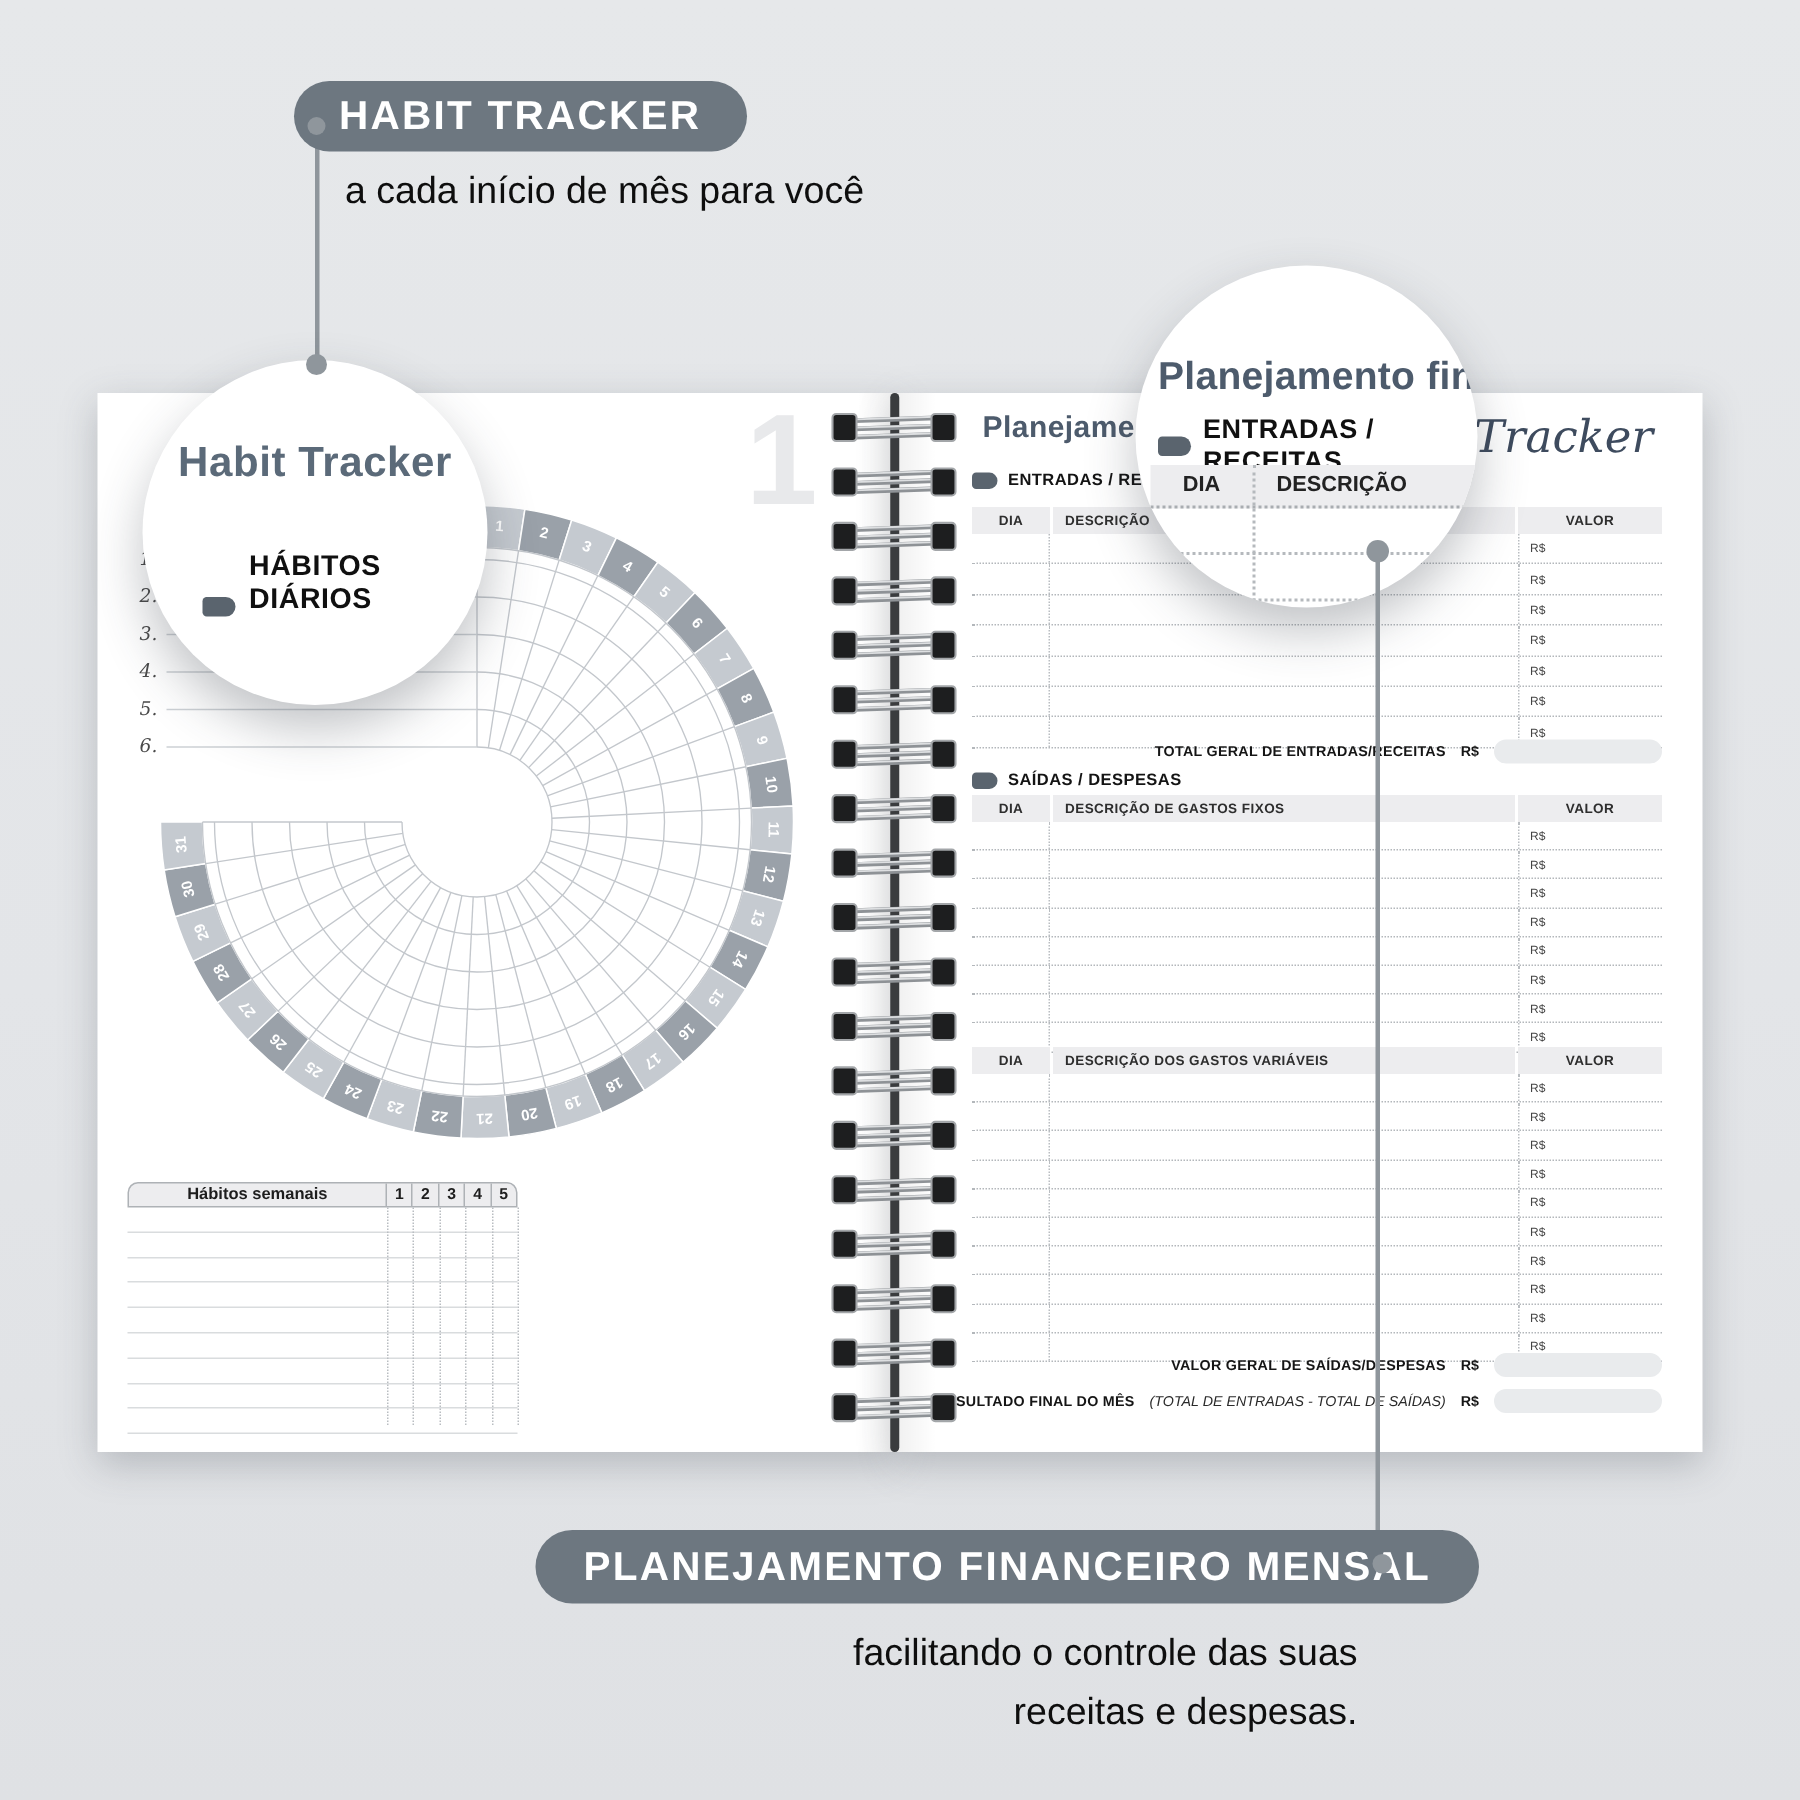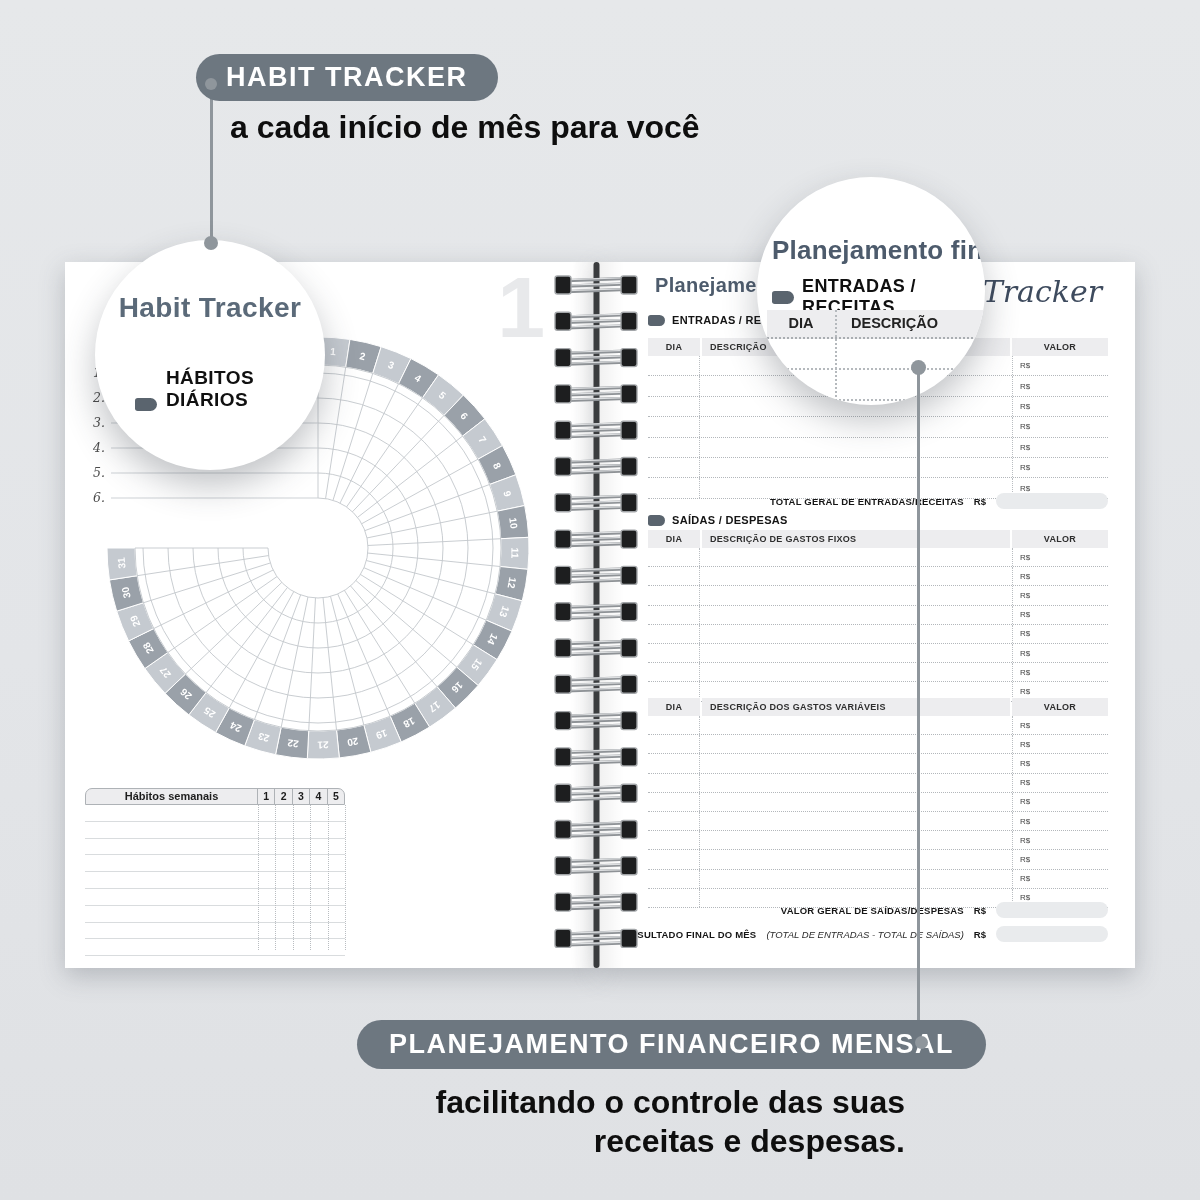--- a/index.html
+++ b/index.html
@@ -63,21 +63,21 @@
   .pill{width:112px;height:16px;background:#e9ebed;border-radius:8px;}
 
   
   #spiral-svg{position:absolute;left:551px;top:258px;}
 
   
   .badge{position:absolute;background:var(--badge-bg,#6d7780);color:#fff;font-weight:bold;
         border-radius:25px;letter-spacing:1.5px;white-space:nowrap;}
   .badge-top{left:196px;top:54px;height:47px;line-height:47px;font-size:27px;padding:0 30px;}
   .badge-bottom{left:357px;top:1020px;height:49px;line-height:49px;font-size:27px;padding:0 32px;}
-  .desc{position:absolute;font-weight:bold;color:#0e0e0e;font-size:32px;line-height:31px;}
+  .desc{position:absolute;font-weight:normal;color:#0e0e0e;font-size:25px;line-height:31px;}
   .desc-top{left:230px;top:112px;text-align:left;}
   .desc-bottom{right:295px;top:1083px;text-align:right;line-height:39px;}
 
   .conn-line{position:absolute;width:3px;background:var(--connector,#8f969c);}
   .conn-dot{position:absolute;border-radius:50%;background:var(--connector,#9aa0a6);}
 
   
   .bubble{position:absolute;background:#fff;border-radius:50%;
         box-shadow:0 16px 34px rgba(50,55,65,.30);overflow:hidden;}
   .bubble-left{left:95px;top:240px;width:230px;height:230px;}

